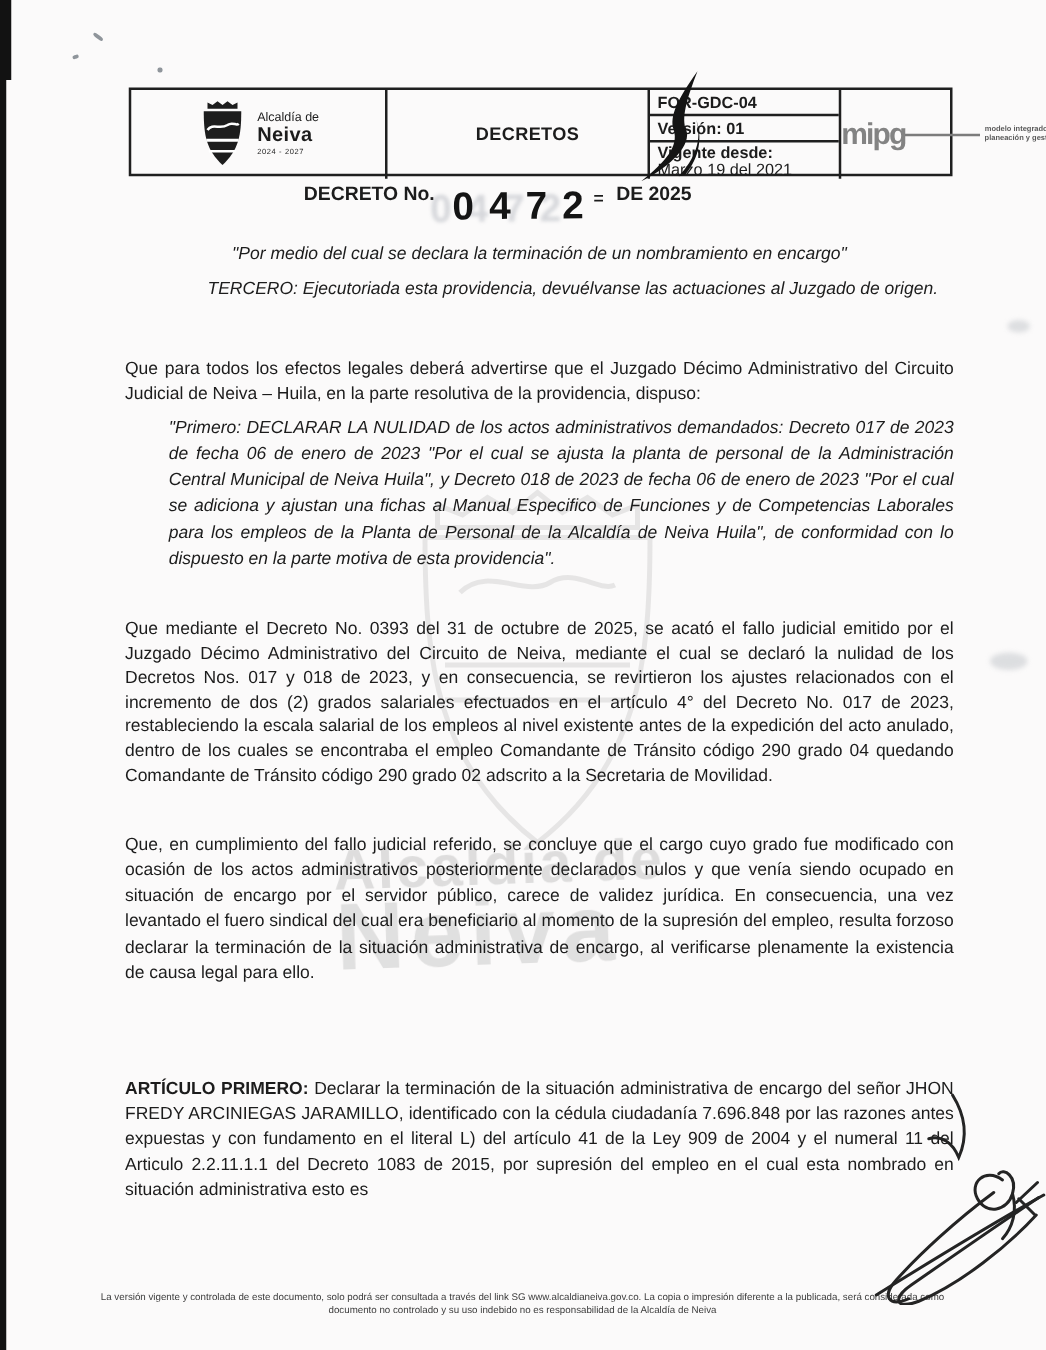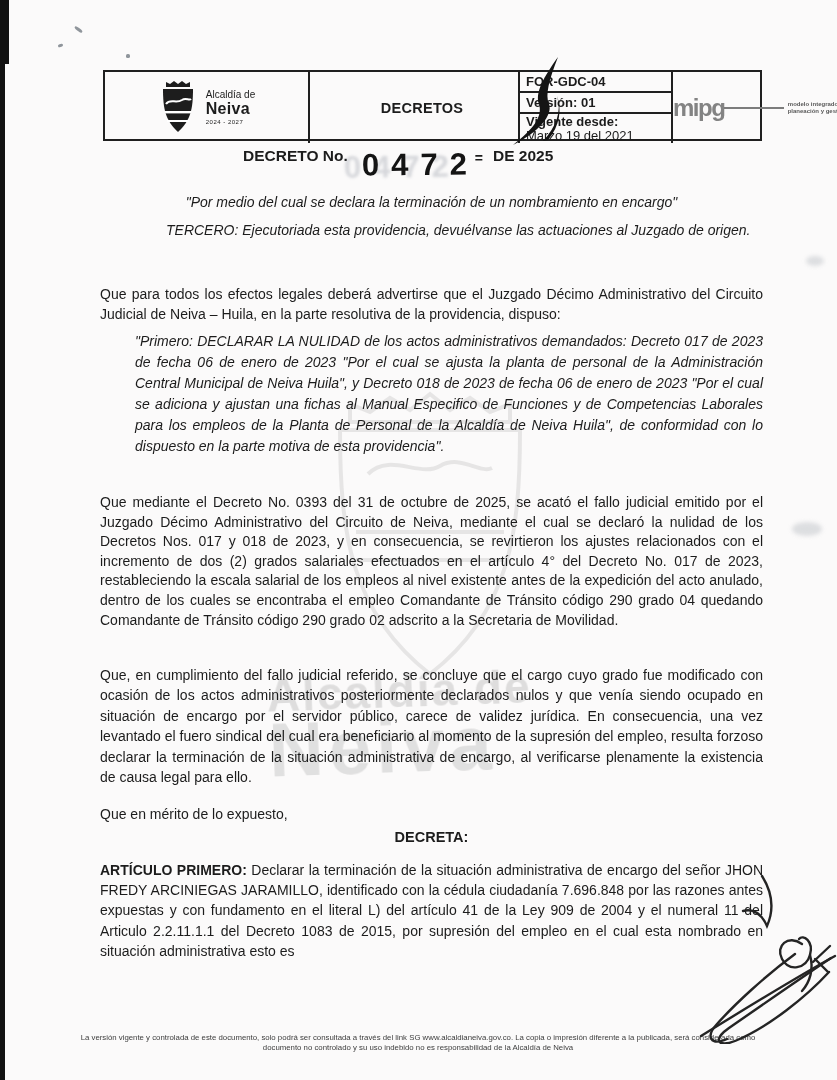--- a/index.html
+++ b/index.html
@@ -152,22 +152,20 @@
     <span class="decree-dash">=</span>
     <span class="decree-year">DE 2025</span>
   </div>
 
   <div class="tblock subject">"Por medio del cual se declara la terminación de un nombramiento en encargo"</div>
   <div class="tblock tercero italic">TERCERO: Ejecutoriada esta providencia, devuélvanse las actuaciones al Juzgado de origen.</div>
   <div class="tblock advertise">Que para todos los efectos legales deberá advertirse que el Juzgado Décimo Administrativo del Circuito Judicial de Neiva – Huila, en la parte resolutiva de la providencia, dispuso:</div>
   <div class="tblock quote italic">"Primero: DECLARAR LA NULIDAD de los actos administrativos demandados: Decreto 017 de 2023 de fecha 06 de enero de 2023 "Por el cual se ajusta la planta de personal de la Administración Central Municipal de Neiva Huila", y Decreto 018 de 2023 de fecha 06 de enero de 2023 "Por el cual se adiciona y ajustan una fichas al Manual Especifico de Funciones y de Competencias Laborales para los empleos de la Planta de Personal de la Alcaldía de Neiva Huila", de conformidad con lo dispuesto en la parte motiva de esta providencia".</div>
   <div class="tblock d0393">Que mediante el Decreto No. 0393 del 31 de octubre de 2025, se acató el fallo judicial emitido por el Juzgado Décimo Administrativo del Circuito de Neiva, mediante el cual se declaró la nulidad de los Decretos Nos. 017 y 018 de 2023, y en consecuencia, se revirtieron los ajustes relacionados con el incremento de dos (2) grados salariales efectuados en el artículo 4° del Decreto No. 017 de 2023, restableciendo la escala salarial de los empleos al nivel existente antes de la expedición del acto anulado, dentro de los cuales se encontraba el empleo Comandante de Tránsito código 290 grado 04 quedando Comandante de Tránsito código 290 grado 02 adscrito a la Secretaria de Movilidad.</div>
   <div class="tblock cumplimiento">Que, en cumplimiento del fallo judicial referido, se concluye que el cargo cuyo grado fue modificado con ocasión de los actos administrativos posteriormente declarados nulos y que venía siendo ocupado en situación de encargo por el servidor público, carece de validez jurídica. En consecuencia, una vez levantado el fuero sindical del cual era beneficiario al momento de la supresión del empleo, resulta forzoso declarar la terminación de la situación administrativa de encargo, al verificarse plenamente la existencia de causa legal para ello.</div>
-  <div class="tblock merito">Que en mérito de lo expuesto,</div>
-  <div class="tblock decreta">DECRETA:</div>
   <div class="tblock articulo">
     <span class="bold">ARTÍCULO PRIMERO:</span><span> Declarar la terminación de la situación administrativa de encargo del señor JHON FREDY ARCINIEGAS JARAMILLO, identificado con la cédula ciudadanía 7.696.848 por las razones antes expuestas y con fundamento en el literal L) del artículo 41 de la Ley 909 de 2004 y el numeral 11 del Articulo 2.2.11.1.1 del Decreto 1083 de 2015, por supresión del empleo en el cual esta nombrado en situación administrativa esto es</span>
   </div>
 
   <svg class="signature" viewBox="0 0 192 186">
     <g stroke="#242424" stroke-width="2.4" fill="none" stroke-linecap="round">
       <path d="M117 18 C127 34 130 50 122 68 C117 56 108 50 98 53"></path>
       <path d="M157 86 C143 76 130 88 137 101 C144 114 161 111 165 97 C169 83 158 76 154 81"></path>
       <path d="M165 97 C169 111 165 124 157 133"></path>
       <path d="M168 104 L185 88"></path>

